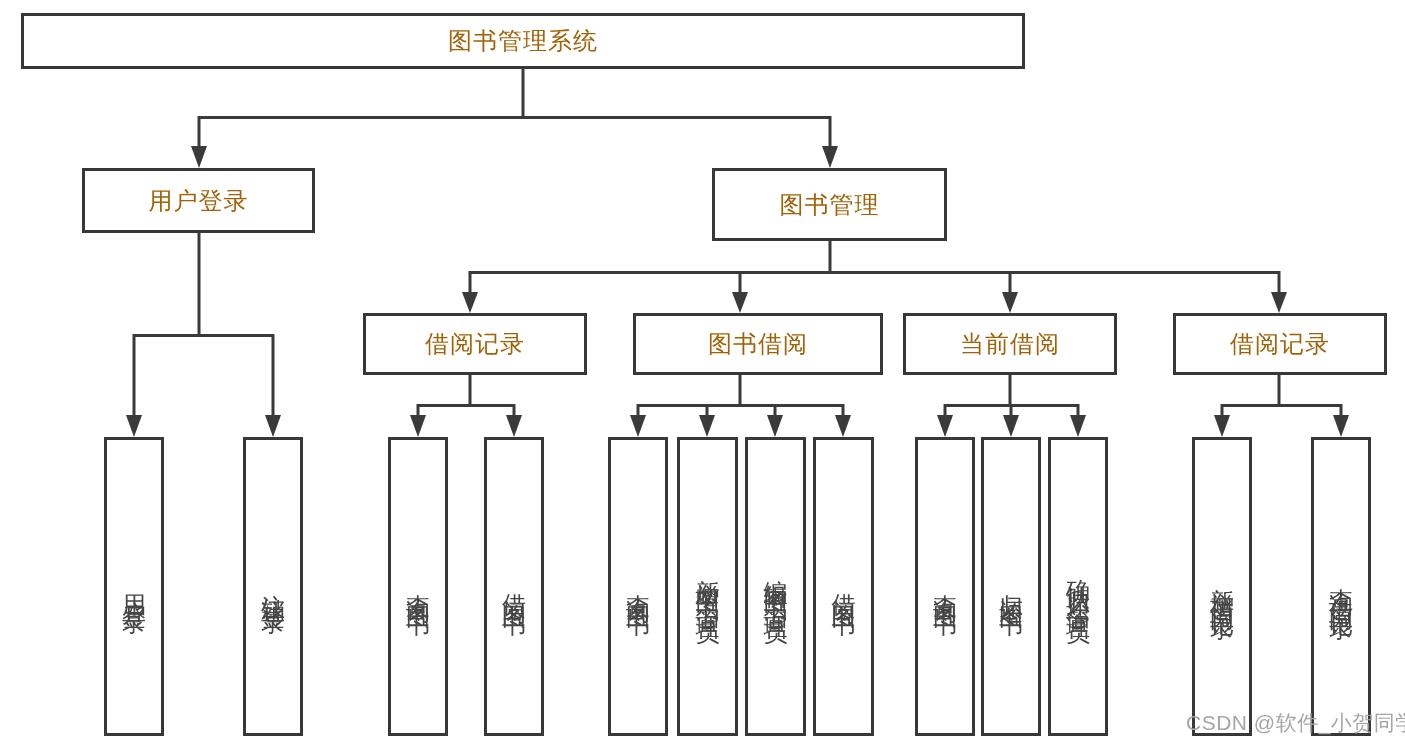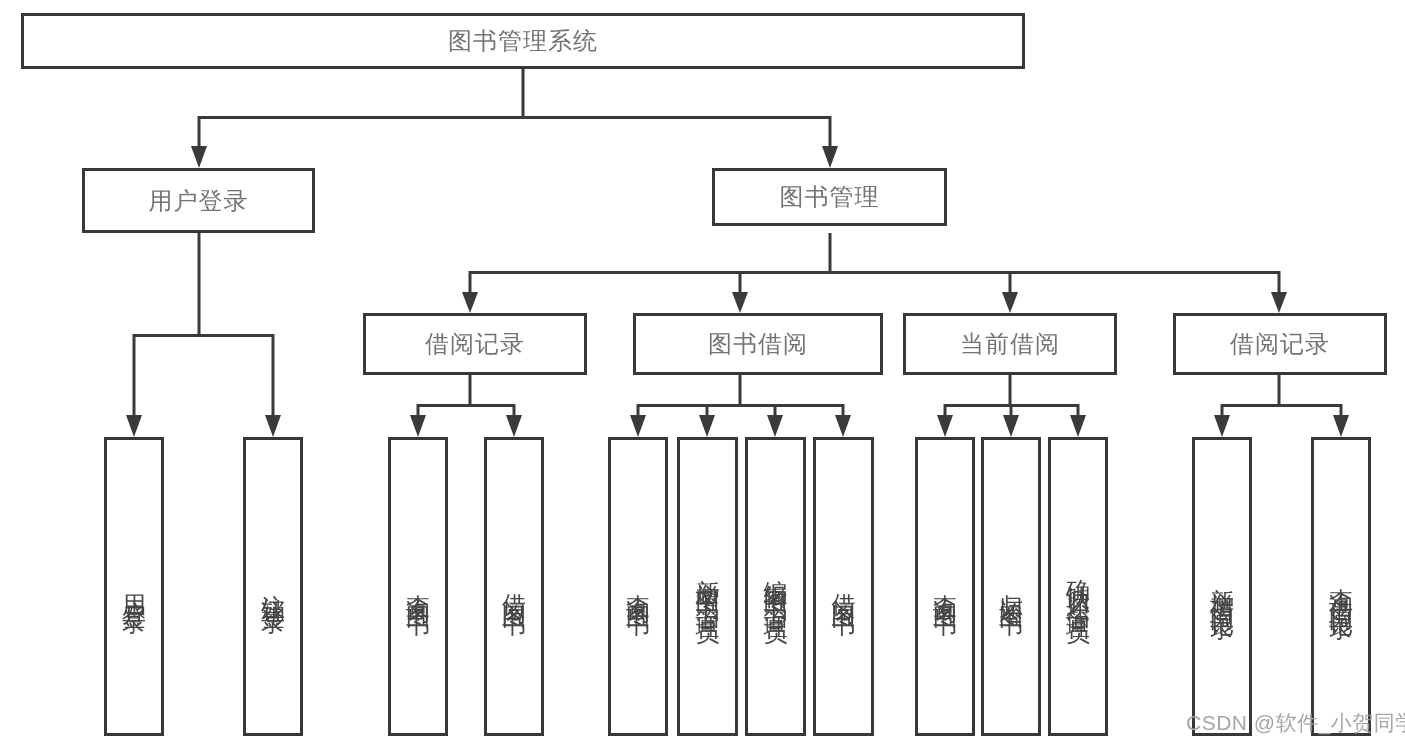--- a/index.html
+++ b/index.html
@@ -21,21 +21,21 @@
   }
   .hbox {
     position: absolute;
     background: #ffffff;
     border: 3px solid #383838;
     display: flex;
     align-items: center;
     justify-content: center;
     font-size: 24px;
     letter-spacing: 1px;
-    color: #737373;
+    color: #a16207;
     white-space: nowrap;
   }
   .vbox {
     position: absolute;
     background: #ffffff;
     border: 3px solid #383838;
     display: flex;
     align-items: center;
     justify-content: center;
     color: #454545;
@@ -110,21 +110,21 @@
     </g>
   </svg>
 
   <div class="hbox" style="left:21px; top:13px; width:1004px; height:56px;">
     <span>图书管理系统</span>
   </div>
 
   <div class="hbox" style="left:82px; top:168px; width:233px; height:65px;">
     <span>用户登录</span>
   </div>
-  <div class="hbox" style="left:712px; top:168px; width:235px; height:58px;">
+  <div class="hbox" style="left:712px; top:168px; width:235px; height:73px;">
     <span>图书管理</span>
   </div>
 
   <div class="hbox" style="left:363px; top:313px; width:224px; height:62px;">
     <span>借阅记录</span>
   </div>
   <div class="hbox" style="left:633px; top:313px; width:250px; height:62px;">
     <span>图书借阅</span>
   </div>
   <div class="hbox" style="left:903px; top:313px; width:214px; height:62px;text-align:right;">

